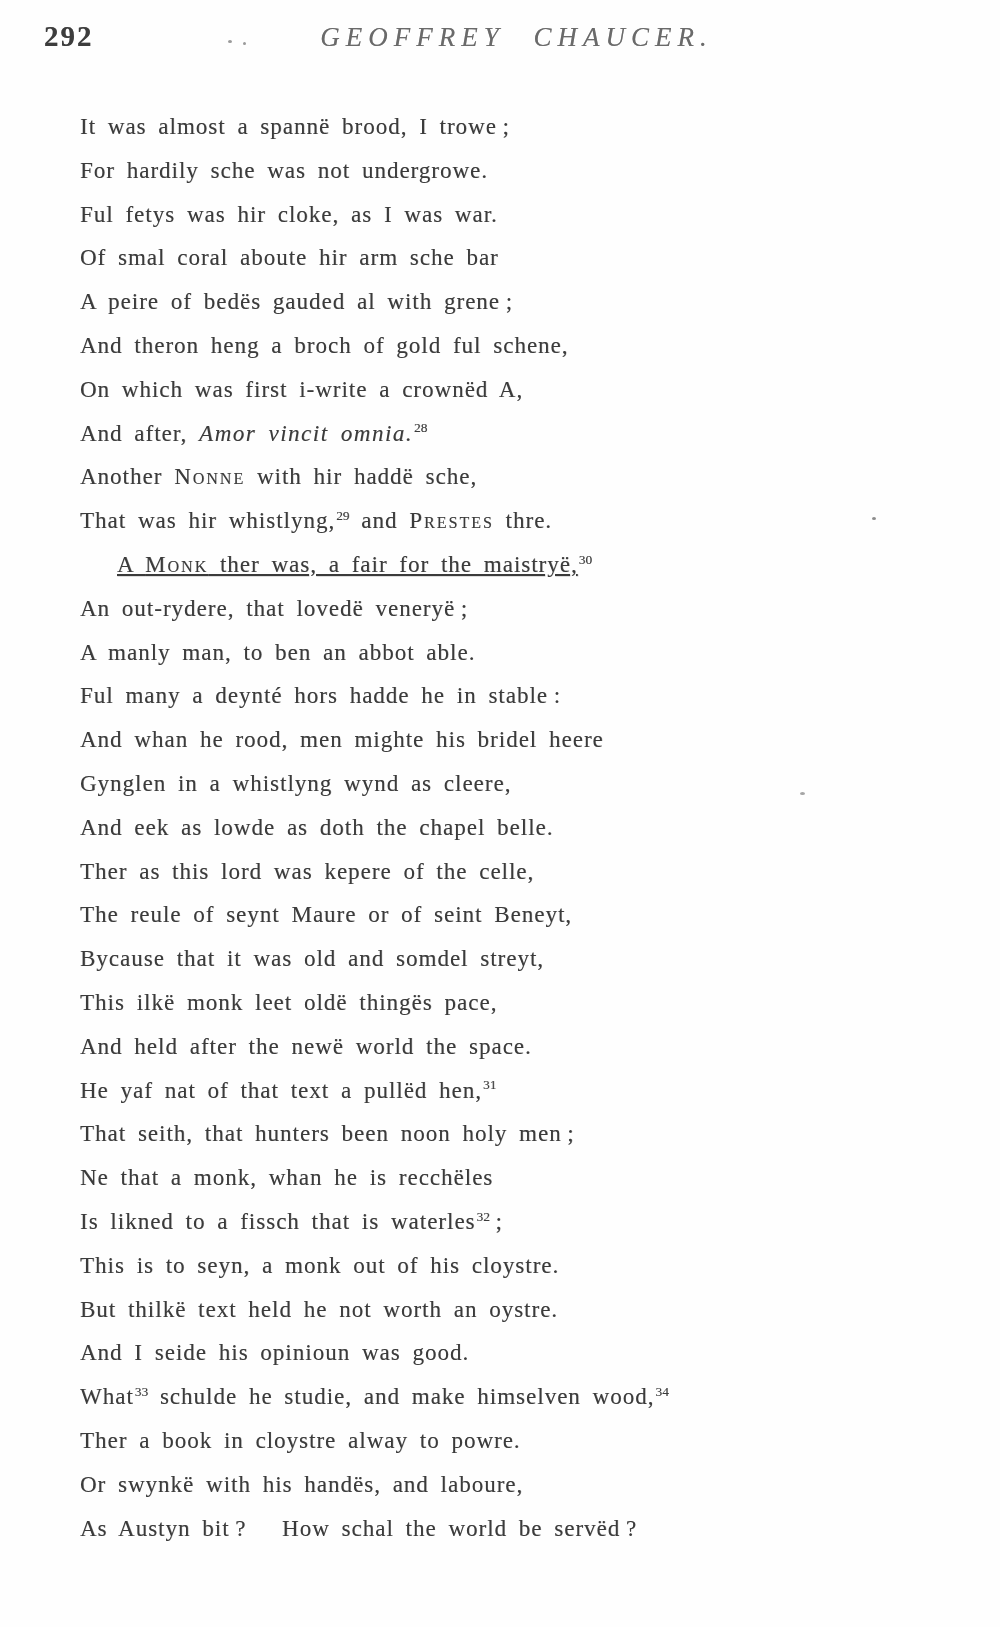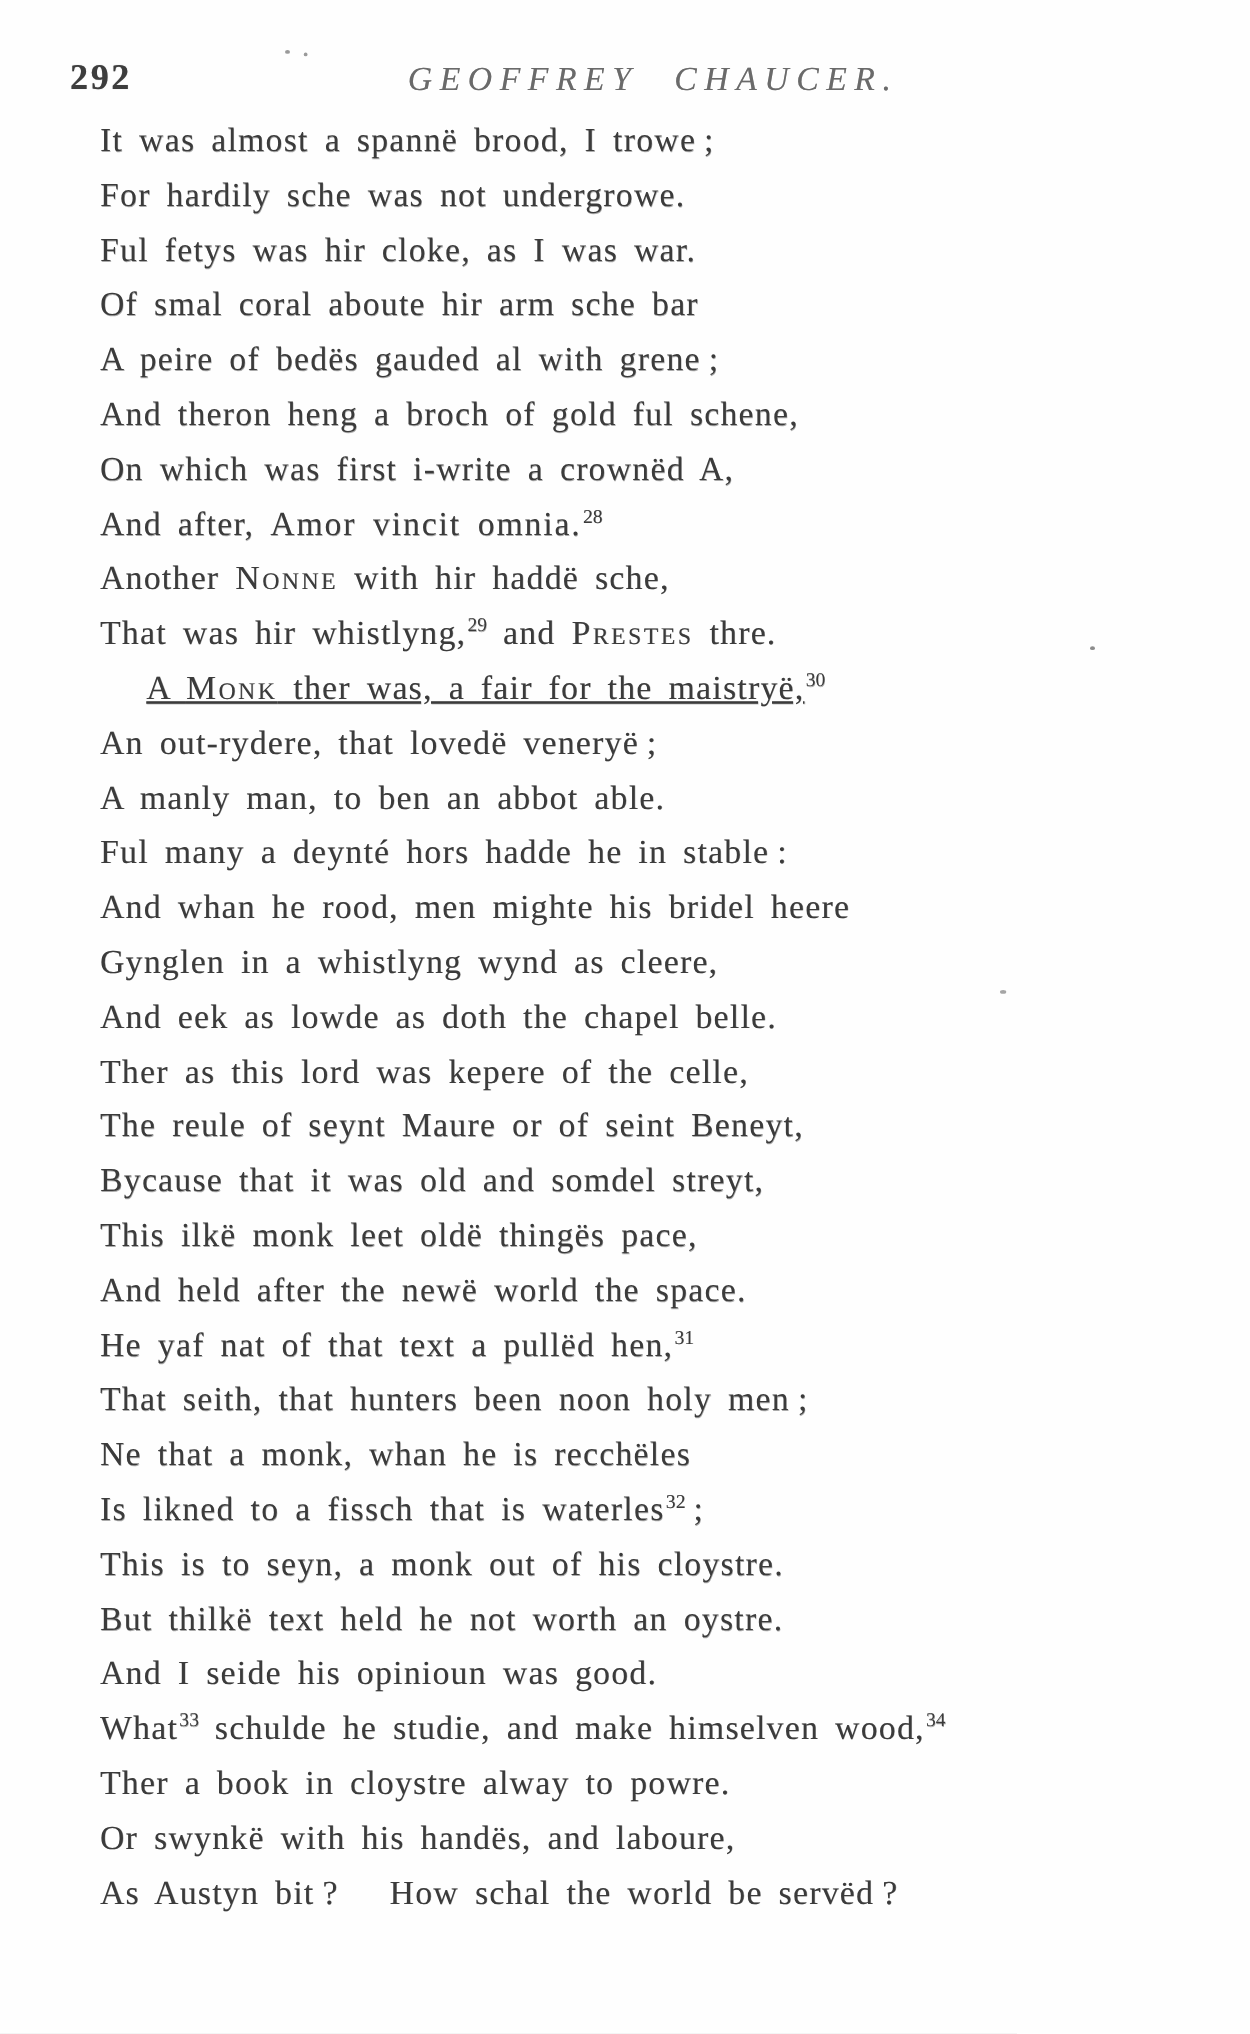--- a/index.html
+++ b/index.html
@@ -13,24 +13,23 @@
     height: 1627px;
     background: #fefefe;
     overflow: hidden;
     font-family: "Liberation Serif", "DejaVu Serif", serif;
     color: #3b3b3b;
   }
   
   .header-row {
     position: absolute;
     top: 16px;
-    left: 16px;
+    left: 4px;
     right: 0;
     height: 44px;
-    margin-top: 26px;
   }
   .pageno {
     position: absolute;
     left: 40px;
     top: 4px;
     font-size: 29px;
     font-weight: bold;
     letter-spacing: 2px;
     color: #3d3d3d;
     text-shadow: 0 0 0.6px rgba(60,60,60,0.55);
@@ -46,38 +45,39 @@
     font-size: 27px;
     letter-spacing: 6px;
     word-spacing: 16px;
     color: #6a6a6a;
     text-shadow: 0 0 0.5px rgba(110,110,110,0.5);
   }
   
   .poem {
     position: absolute;
     left: 80px;
-    top: 91px;
+    top: 105px;
     right: 40px;
-    font-size: 27px;
+    font-size: 23px;
     line-height: 43.8px;
     text-shadow: 0.4px 0.4px 0.5px rgba(70,70,70,0.45);
     letter-spacing: 1px;
     word-spacing: 5px;
   }
   .line {
     white-space: pre;
     height: 43.8px;
   }
   .line.indent {
     padding-left: 37px;
     text-decoration: underline;
   }
   .seg-n { }
   .seg-i {
+    font-style: italic;
     letter-spacing: 1.5px;
   }
   .seg-sc {
     font-variant: small-caps;
     letter-spacing: 2px;
   }
   .seg-sup {
     display: inline-block;
     font-size: 0.58em;
     line-height: 0;

